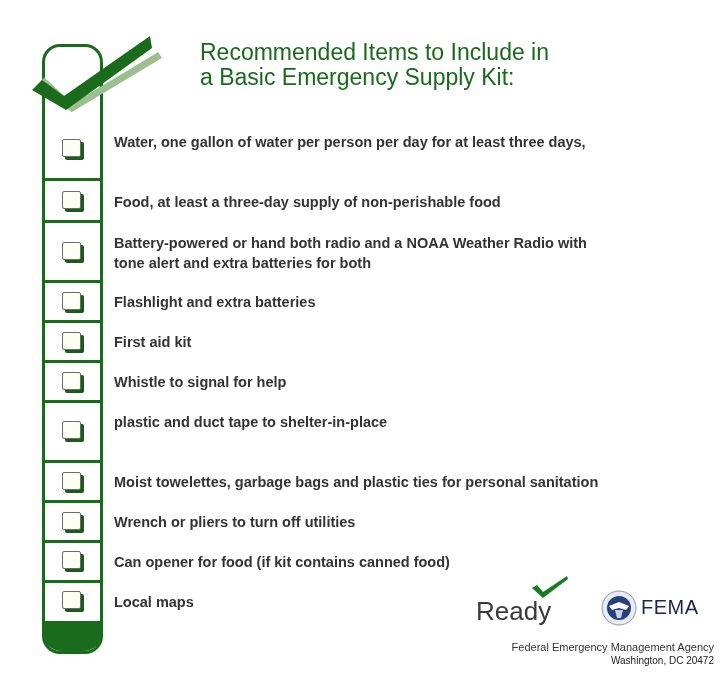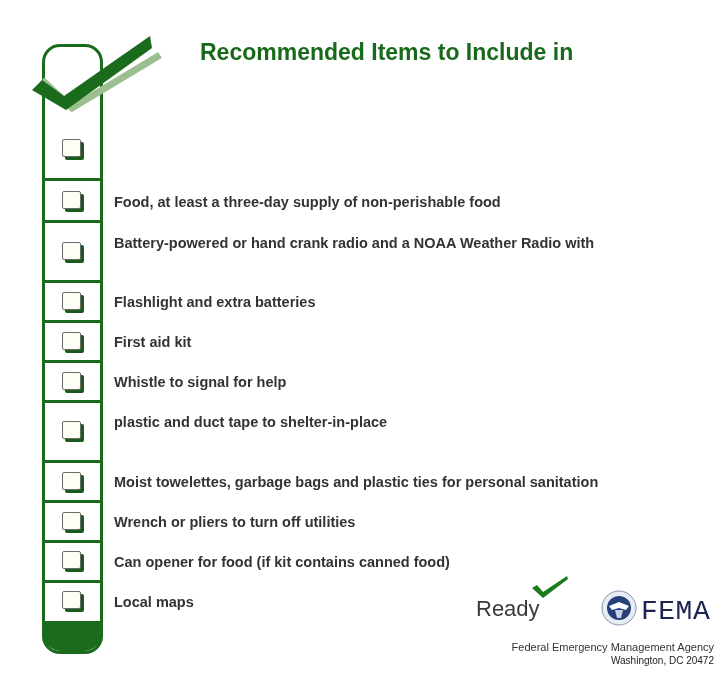--- a/index.html
+++ b/index.html
@@ -1,46 +1,47 @@
 <!DOCTYPE html>
 <html><head>
   <meta charset="utf-8">
   <style>
     html, body { margin: 0; padding: 0; background: #ffffff; }
     body { width: 722px; height: 675px; position: relative; overflow: hidden;
            font-family: "Liberation Sans", sans-serif; }
     .title { position: absolute; left: 200px; top: 40px; margin: 0;
-             color: #186a1a; font-weight: bold; font-size: 23px; line-height: 25px;
+             color: #186a1a; font-weight: normal; font-size: 23px; line-height: 25px;
              letter-spacing: 0px; }
     .title span { display: block; white-space: nowrap; }
     #big-check { position: absolute; left: 0; top: 0; width: 722px; height: 675px; pointer-events: none; }
     .column { position: absolute; left: 42px; top: 44px; width: 55px; height: 604px;
               border: 3px solid #1a6b1c; border-radius: 18px; box-sizing: content-box; }
     .column-bottom { position: absolute; left: 42px; top: 621px; width: 61px; height: 30px;
                      background: #1a6b1c; border-radius: 0 0 20px 20px; }
     .row-divider { position: absolute; left: 42px; width: 61px; height: 3px; background: #1a6b1c; }
     .cb { position: absolute; left: 62px; width: 17px; height: 16px; background: #fdfff4;
           border: 1.5px solid #6b6b6b; border-radius: 2px;
           box-shadow: 3px 3px 0 #1a5a1b; }
     .item { position: absolute; left: 114px; color: #333333; font-weight: bold;
             font-size: 14.5px; line-height: 20px; white-space: nowrap; }
     .item span { display: block; }
-    .ready { position: absolute; left: 476px; top: 596px; font-size: 22px; color: #3a3a3a; }
+    .ready { position: absolute; left: 476px; top: 596px; font-size: 26px; color: #3a3a3a; }
     .ready-check { position: absolute; left: 530px; top: 574px; }
     .seal { position: absolute; left: 601px; top: 590px; width: 36px; height: 36px; }
-    .fema { position: absolute; left: 641px; top: 596px; font-family: Liberation Mono, monospace;
-            font-size: 28px; color: #1b2550; letter-spacing: 0.5px; }
+    .fema { position: absolute; left: 641px; top: 596px; font-family: Liberation Sans, sans-serif;
+            font-size: 20px; color: #1b2550; letter-spacing: 0.5px; }
     .agency { position: absolute; right: 8px; top: 641px; font-size: 11px; font-weight: normal; color: #333; white-space: nowrap; }
     .address { position: absolute; right: 8px; top: 655px; font-size: 10px; color: #222; white-space: nowrap; }
   </style>
 </head>
 <body>
 
 <h1 class="title">
   <span>Recommended Items to Include in</span>
+  <span>a Basic Emergency Supply Kit:</span>
 </h1>
 
 <div class="column"></div>
 <div class="column-bottom"></div>
 
 <div class="row-divider" style="top:178px"></div>
 <div class="row-divider" style="top:220px"></div>
 <div class="row-divider" style="top:280px"></div>
 <div class="row-divider" style="top:320px"></div>
 <div class="row-divider" style="top:360px"></div>
@@ -61,26 +62,28 @@
 <div class="cb" style="top:292px"></div>
 <div class="cb" style="top:332px"></div>
 <div class="cb" style="top:372px"></div>
 <div class="cb" style="top:421px"></div>
 <div class="cb" style="top:472px"></div>
 <div class="cb" style="top:512px"></div>
 <div class="cb" style="top:551px"></div>
 <div class="cb" style="top:591px"></div>
 
 <div class="item" style="top:132px">
+  <span>Water, one gallon of water per person per day for at least three days,</span>
 </div>
 <div class="item" style="top:192px">
   <span>Food, at least a three-day supply of non-perishable food</span>
 </div>
 <div class="item" style="top:233px">
-  <span>Battery-powered or hand crank radio and a NOAA Weather Radio with</span>
+  <span>Battery-powered or hand both radio and a NOAA Weather Radio with</span>
+    <span>tone alert and extra batteries for both</span>
 </div>
 <div class="item" style="top:292px">
   <span>Flashlight and extra batteries</span>
 </div>
 <div class="item" style="top:332px">
   <span>First aid kit</span>
 </div>
 <div class="item" style="top:372px">
   <span>Whistle to signal for help</span>
 </div>

